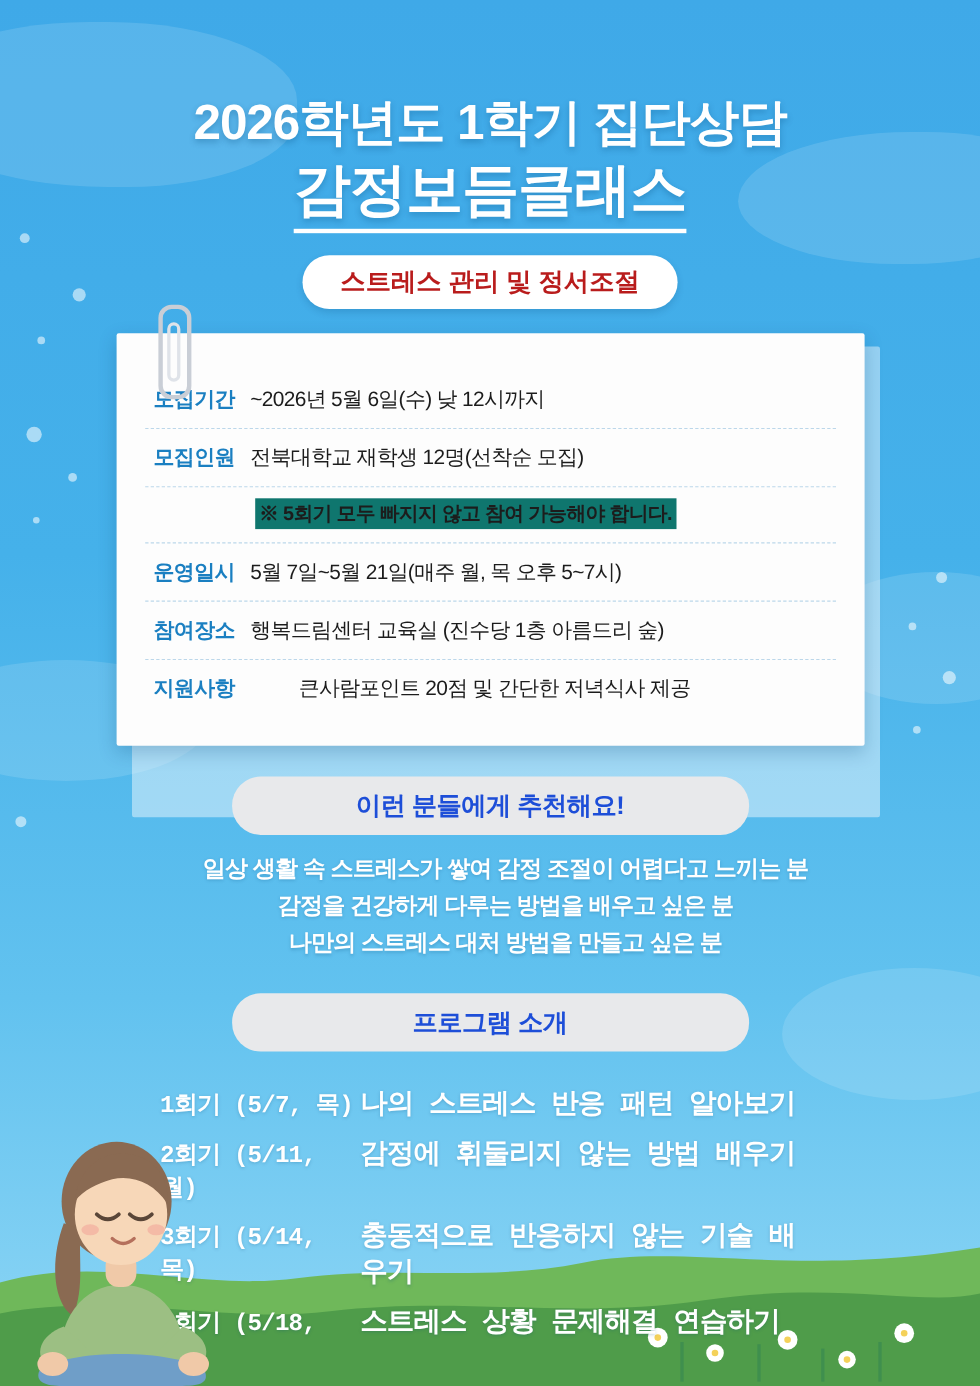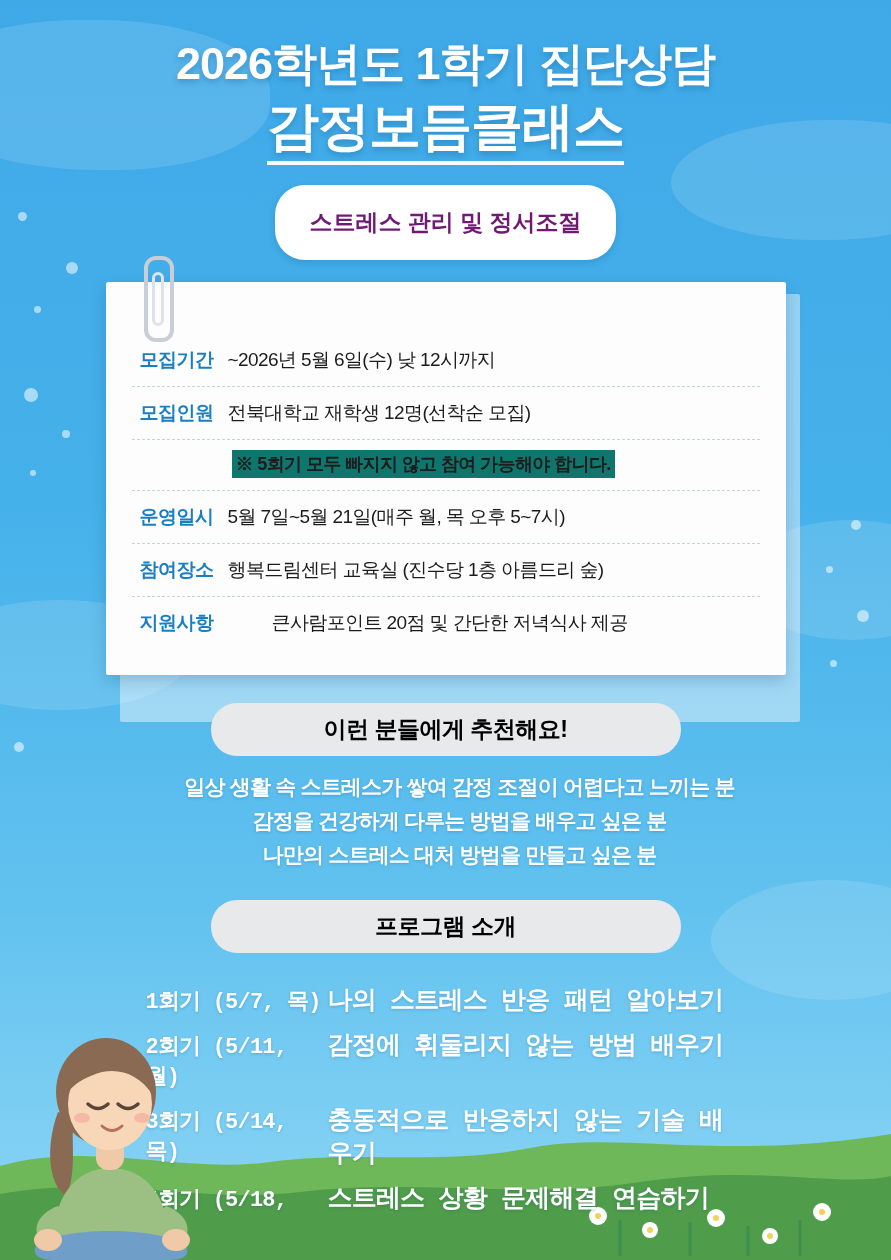--- a/index.html
+++ b/index.html
@@ -42,20 +42,21 @@
     border-radius: 50%;
     pointer-events: none;
   }
 
   
   .header {
     position: relative;
     z-index: 4;
     text-align: center;
     padding-top: 38px;
+    margin-top: 47px;
   }
   .title-line1 {
     color: #ffffff;
     font-size: 45px;
     font-weight: bold;
     letter-spacing: -1px;
     text-shadow: 0 3px 6px rgba(0,70,120,0.30);
     line-height: 1.15;
   }
   .title-line2 {
@@ -67,24 +68,24 @@
     line-height: 1.25;
     display: inline-block;
     border-bottom: 4px solid #ffffff;
     padding-bottom: 2px;
     margin-top: 4px;
   }
   .subtitle-pill {
     margin: 20px auto 0;
     display: inline-block;
     background: #ffffff;
-    color: #701a75;
+    color: #b91c1c;
     font-size: 23px;
     font-weight: bold;
-    padding: 22px 34px;
+    padding: 9px 34px;
     border-radius: 30px;
     box-shadow: 0 3px 7px rgba(0,60,110,0.18);
   }
 
   
   .card-wrap {
     position: relative;
     z-index: 5;
     margin: 22px auto 0;
     width: 680px;
@@ -97,21 +98,21 @@
     height: 428px;
     background: rgba(255,255,255,0.45);
     border-radius: 2px;
   }
   .card {
     position: relative;
     width: 680px;
     background: #fdfdfd;
     border-radius: 2px;
     box-shadow: 0 6px 16px rgba(0,60,110,0.22);
-    padding: 52px 26px 26px;
+    padding: 34px 26px 26px;
     box-sizing: border-box;
   }
   .clip {
     position: absolute;
     left: 38px;
     top: -26px;
     width: 22px;
     height: 78px;
     border: 4px solid #c9ced6;
     border-radius: 12px;
@@ -166,21 +167,21 @@
     background: #0f766e;
     padding: 2px 4px;
   }
 
   
   .section-pill {
     display: block;
     margin: 28px auto 0;
     width: 470px;
     background: #e8e9eb;
-    color: #000000;
+    color: #1d4ed8;
     font-size: 23px;
     font-weight: bold;
     text-align: center;
     padding: 11px 0;
     border-radius: 26px;
     position: relative;
     z-index: 5;
     letter-spacing: -0.5px;
   }
 

